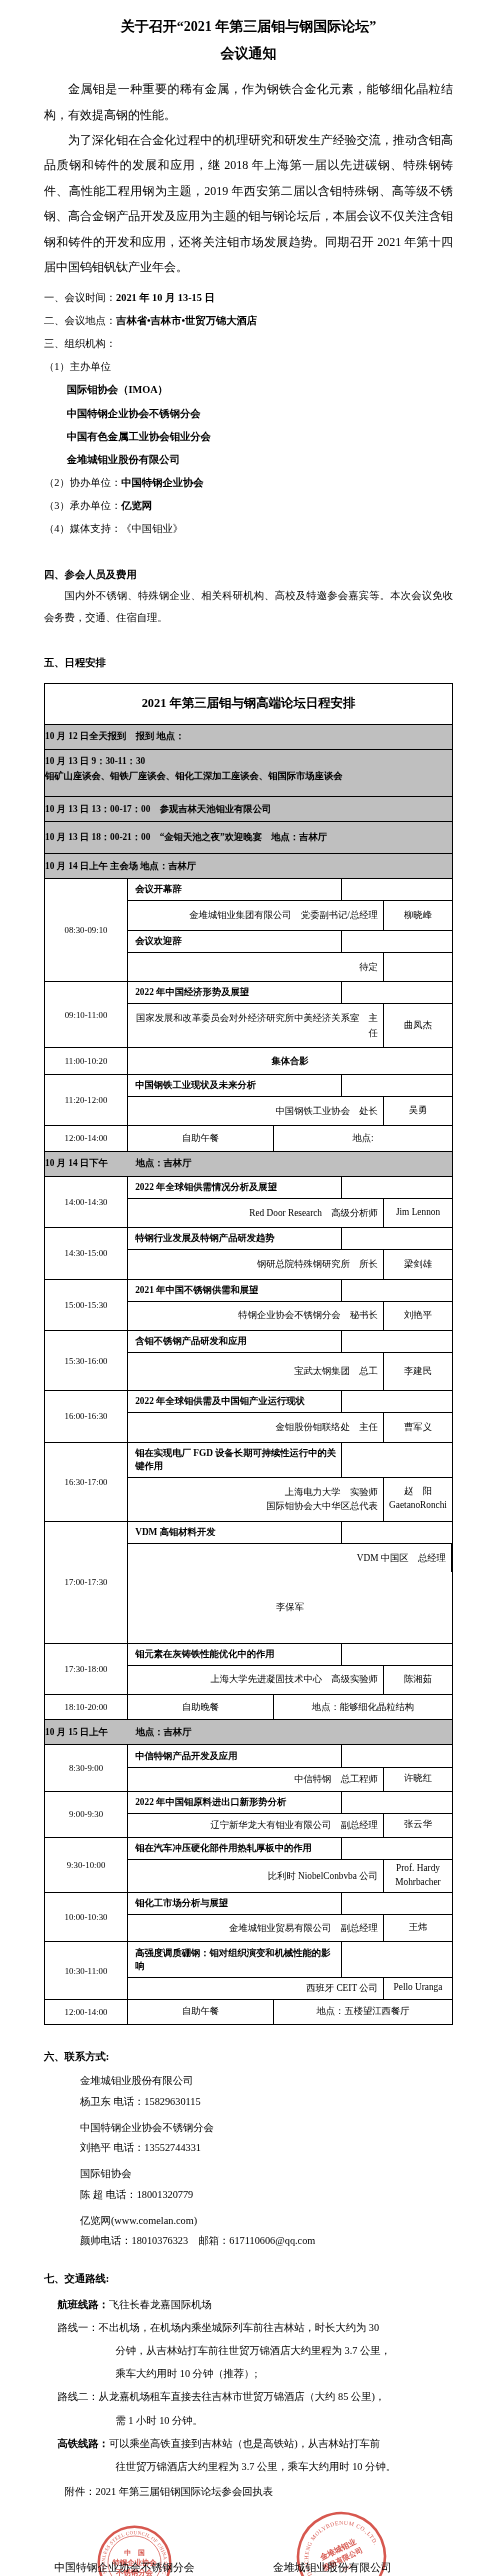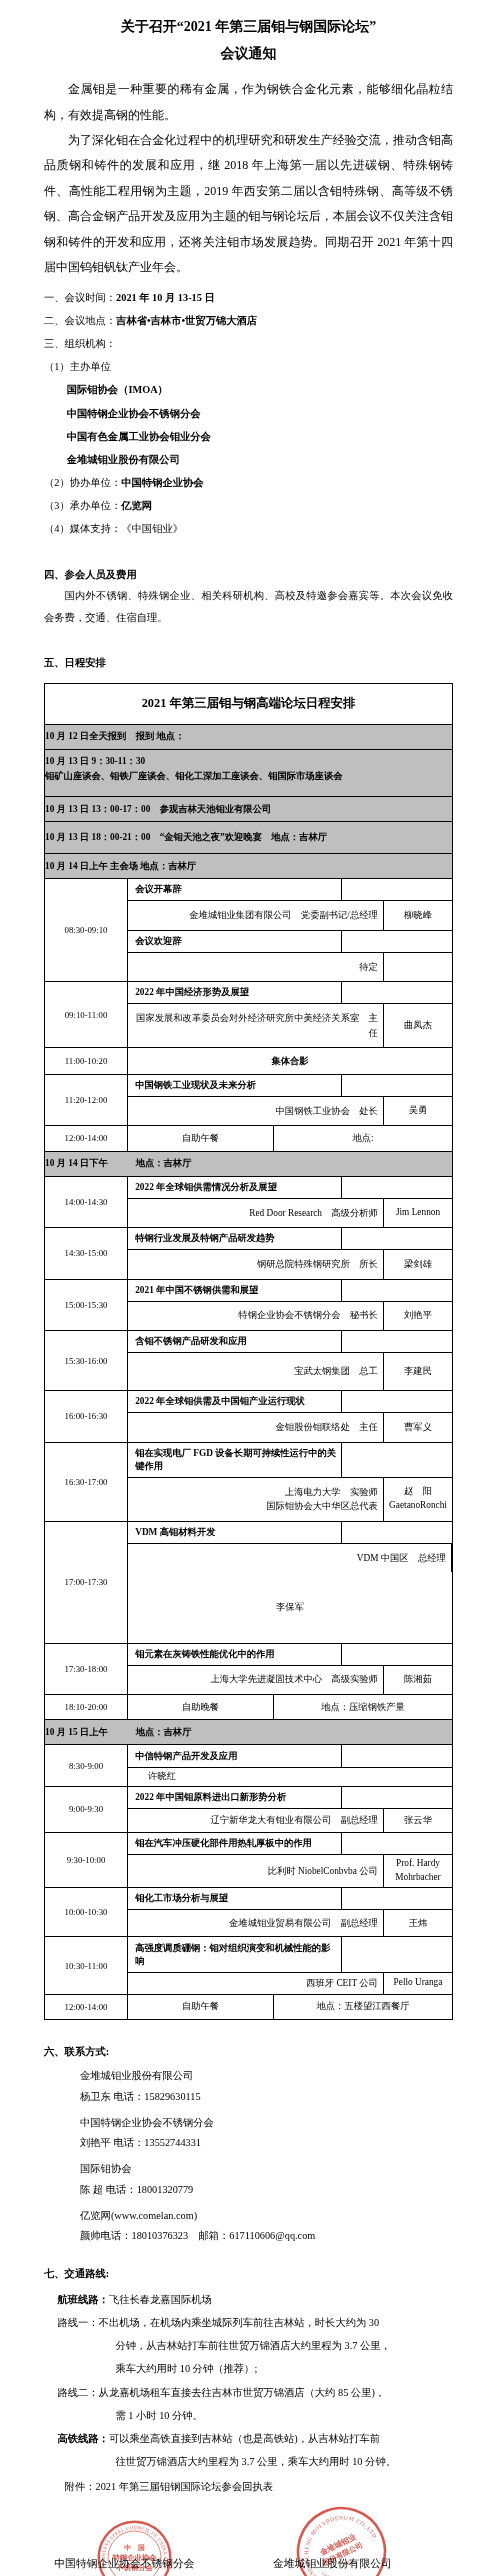--- a/index.html
+++ b/index.html
@@ -355,36 +355,39 @@
                   <span>陈湘茹</span>
                 </div>
               </div>
       </div>
           </div>
     </div>
 
     <div class="arow">
       <div class="tcell">18:10-20:00</div>
       <div class="mlabel">自助晚餐</div>
-      <div class="mplace">地点：压缩钢铁产量</div>
+      <div class="mplace">地点：能够细化晶粒结构</div>
     </div>
 
     <div class="arow">
           <div class="abanner">10 月 15 日上午　　　地点：吉林厅</div>
         </div>
 
     <div class="arow">
       <div class="tcell">8:30-9:00</div>
       <div class="scol">
             <div class="talk">
         <div class="trow">
                 <div class="tmain">中信特钢产品开发及应用</div>
                 <div class="tname"></div>
               </div>
         <div class="orow" style="min-height:17.5px;">
+                <div class="ocell" style="padding:4.1px 5.2px;">
+                  <span>中信特钢　总工程师</span>
+                </div>
                 <div class="ncell">
                   <span>许晓红</span>
                 </div>
               </div>
       </div>
           </div>
     </div>
 
     <div class="arow">
       <div class="tcell">9:00-9:30</div>

